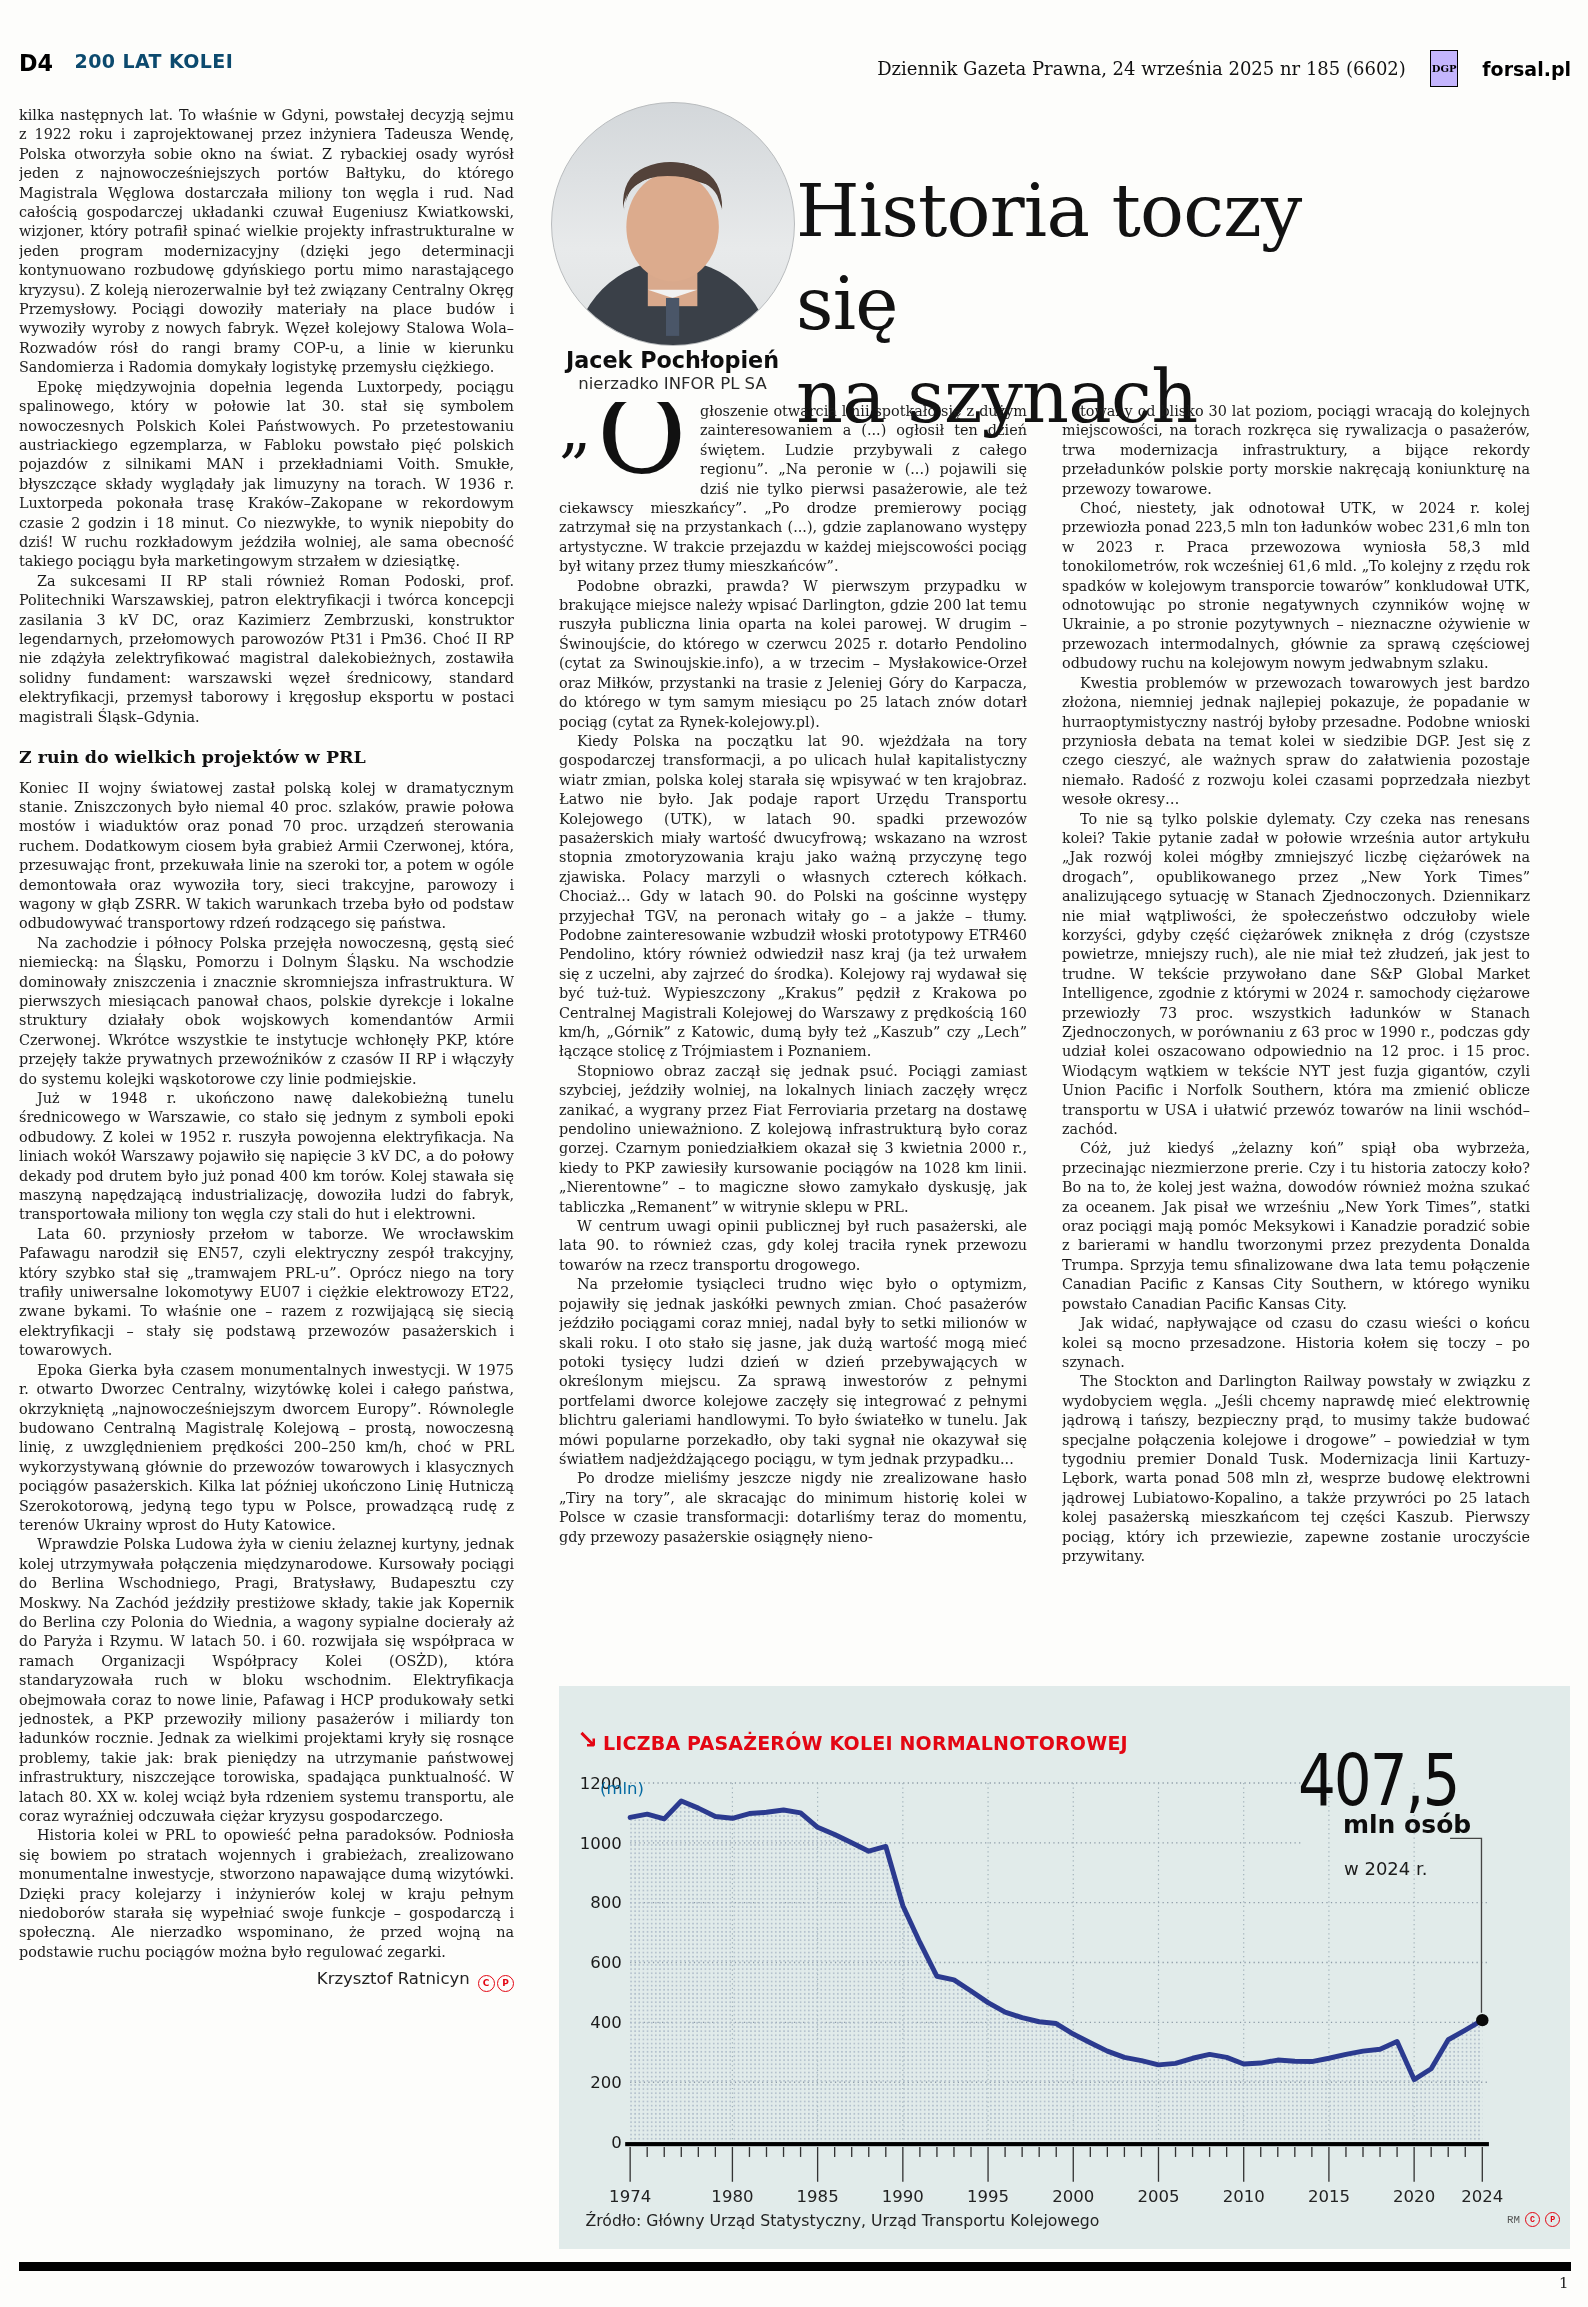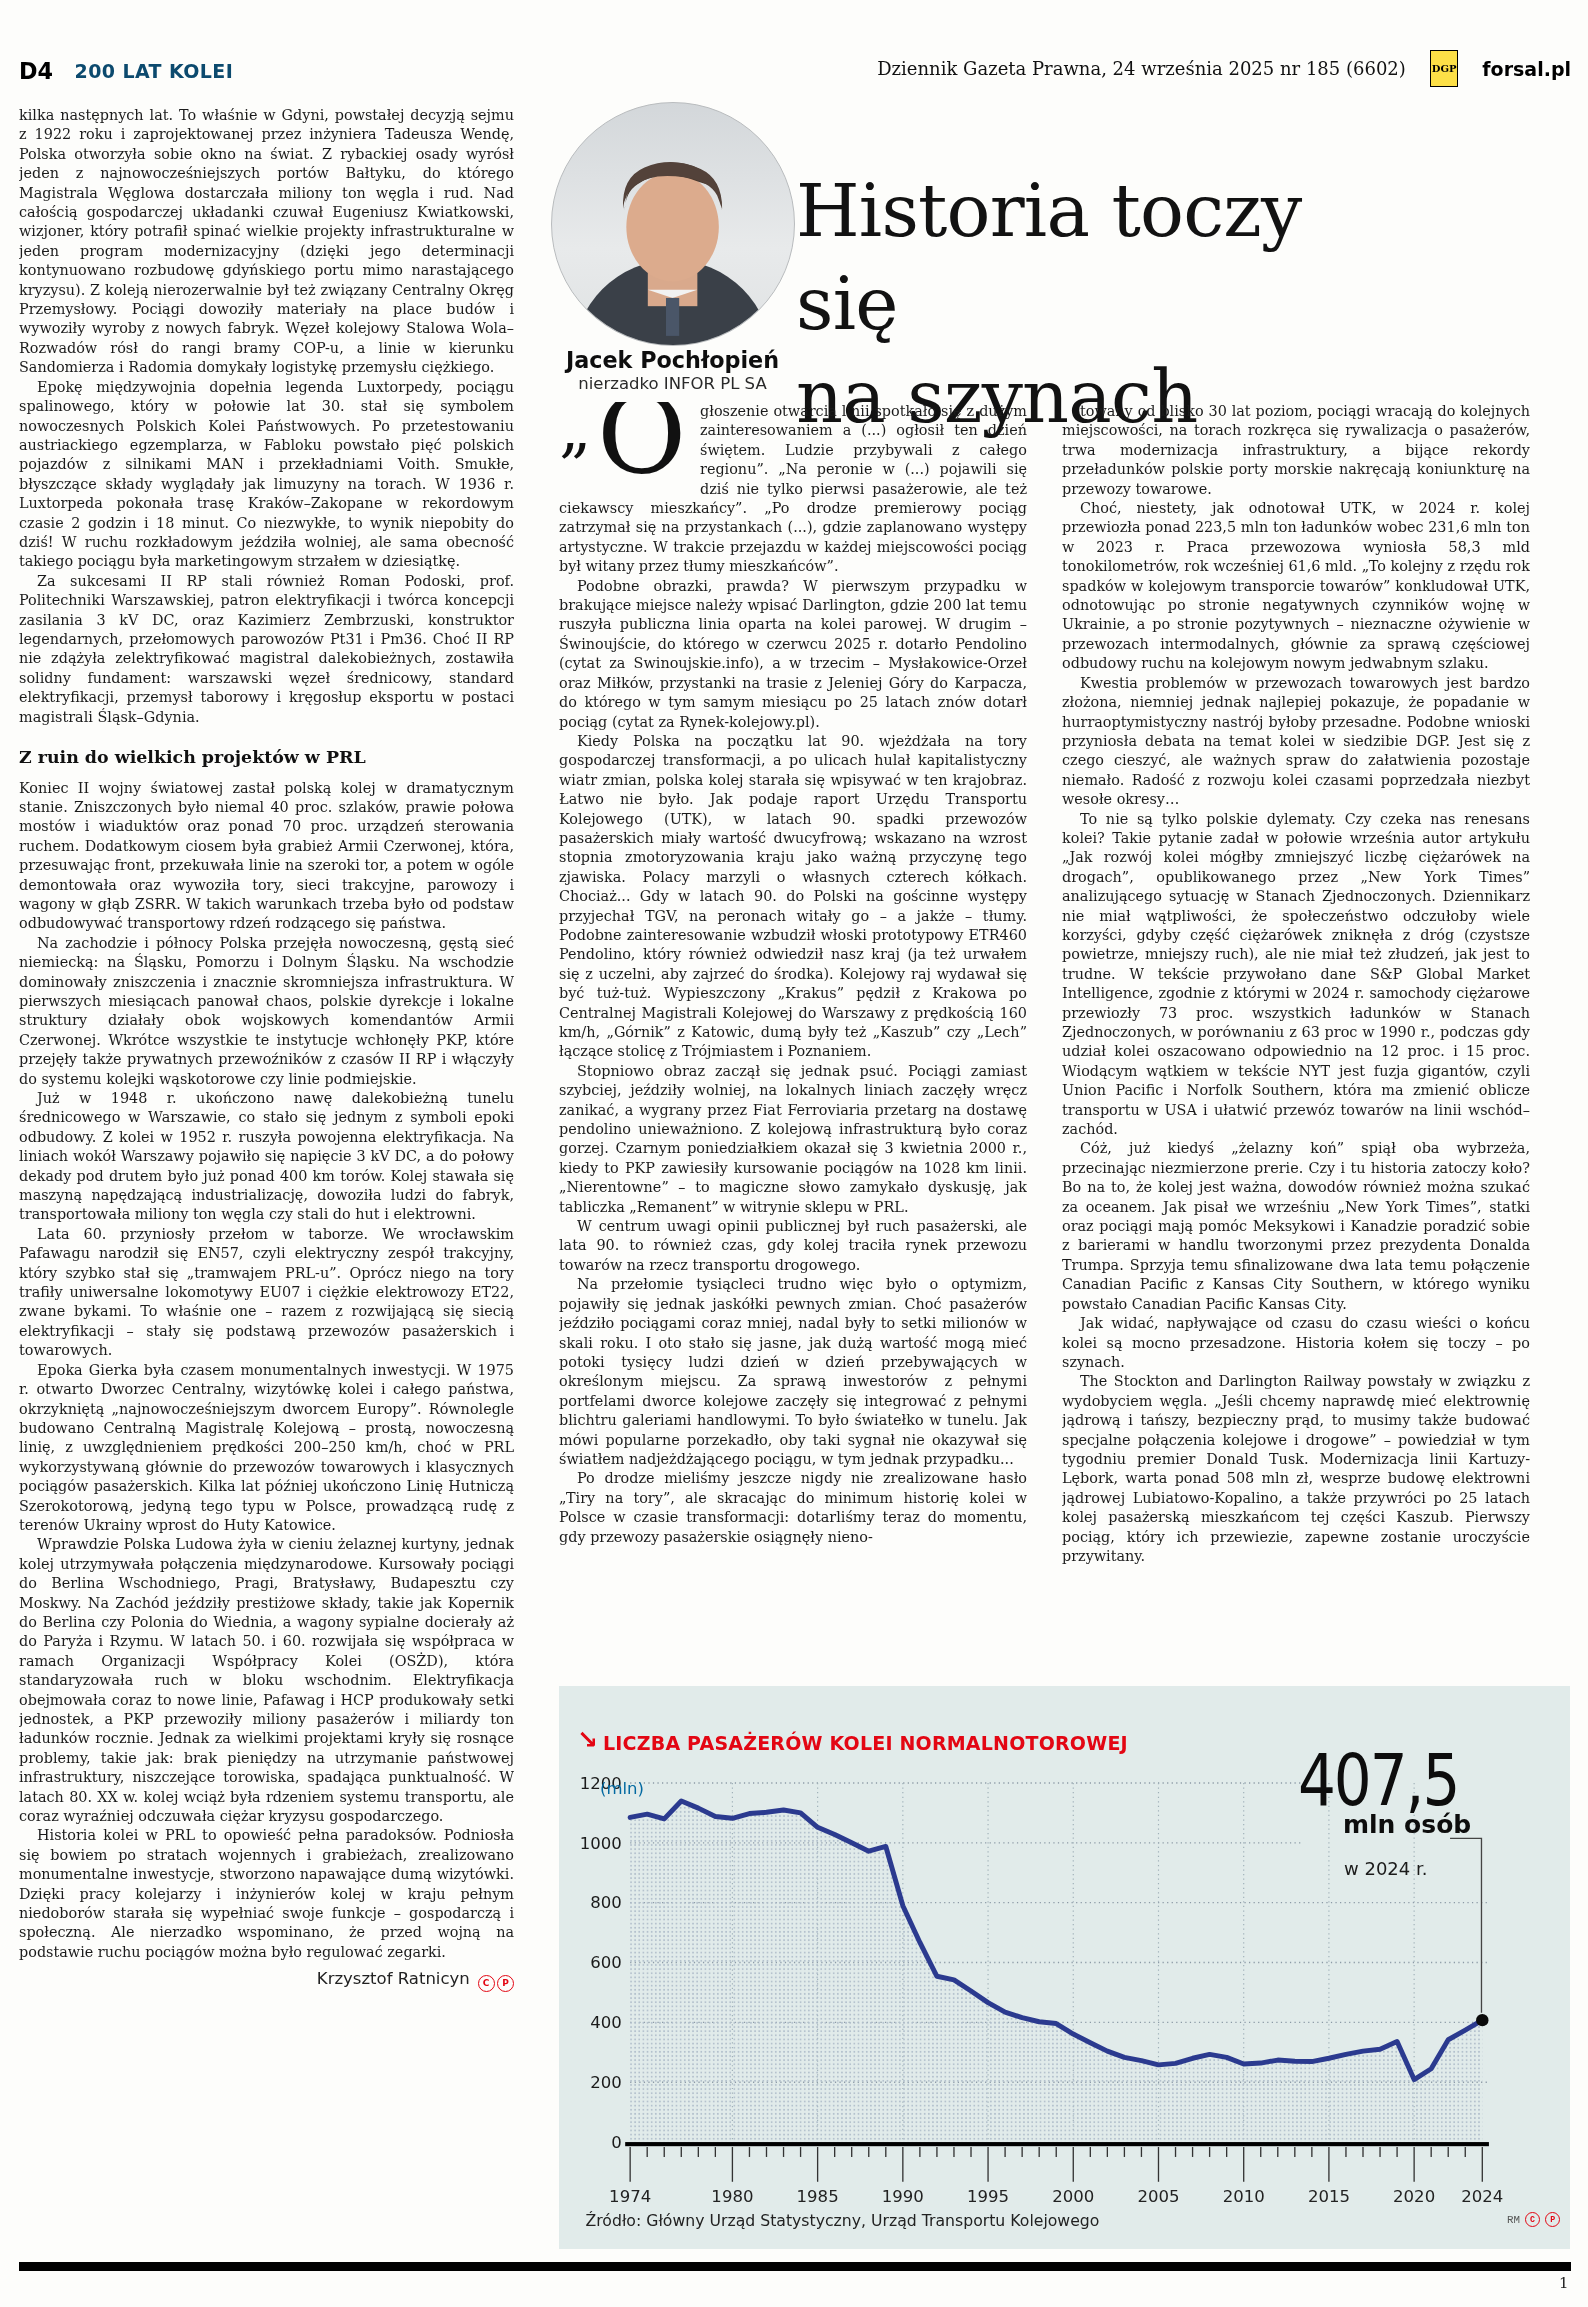--- a/index.html
+++ b/index.html
@@ -3,27 +3,27 @@
 <meta charset="utf-8">
 <style>
   html,body{margin:0;padding:0;}
   body{
     width:1589px;height:2307px;position:relative;background:#fdfdfb;
     font-family:"DejaVu Serif","Liberation Serif",serif;color:#1b1b1b;
     overflow:hidden;
   }
   
   .pagehead{position:absolute;left:19px;top:50px;width:1552px;height:31px;}
-  .ph-left{position:absolute;left:0;top:8px;display:flex;align-items:center;gap:21.5px;}
+  .ph-left{position:absolute;left:0;top:0;display:flex;align-items:flex-start;gap:21.5px;}
   .ph-pagelabel{font-family:"DejaVu Sans","Liberation Sans",sans-serif;font-weight:bold;font-size:22.3px;color:#000;}
   .ph-section{font-family:"DejaVu Sans","Liberation Sans",sans-serif;font-weight:bold;font-size:19px;color:#0c4a6e;letter-spacing:0.4px;}
   .ph-right{position:absolute;right:0;top:0;display:flex;align-items:center;gap:24px;}
   .ph-masthead{font-size:18px;color:#111;}
   .dgp-box{width:26.5px;height:35px;border:1.7px solid #000;display:flex;align-items:center;justify-content:center;
-    font-size:10px;font-weight:bold;color:#000;background:#fde047;}
+    font-size:10px;font-weight:bold;color:#000;background:#c4b5fd;}
   .ph-site{font-family:"DejaVu Sans","Liberation Sans",sans-serif;font-weight:bold;font-size:19px;color:#000;}
   
   .leftcol{position:absolute;left:19px;top:106px;width:495px;height:2155px;overflow:hidden;
     font-size:14.4px;line-height:19.4px;text-align:justify;hyphens:auto;-webkit-hyphens:auto;}
   .leftcol p{margin:0;text-indent:18px;}
   .leftcol p:first-child{text-indent:0;}
   .leftcol h2{margin:20px 0 10px 0;font-size:17.4px;line-height:21.5px;font-weight:bold;color:#111;text-indent:0;}
   .sig{margin-top:6.6px;text-align:right;font-family:"DejaVu Sans","Liberation Sans",sans-serif;font-size:16.5px;color:#222;}
   .lic{white-space:nowrap;}
   .lic i{display:inline-block;width:15px;height:15px;margin-left:2.5px;border:1.7px solid #e30613;border-radius:50%;

